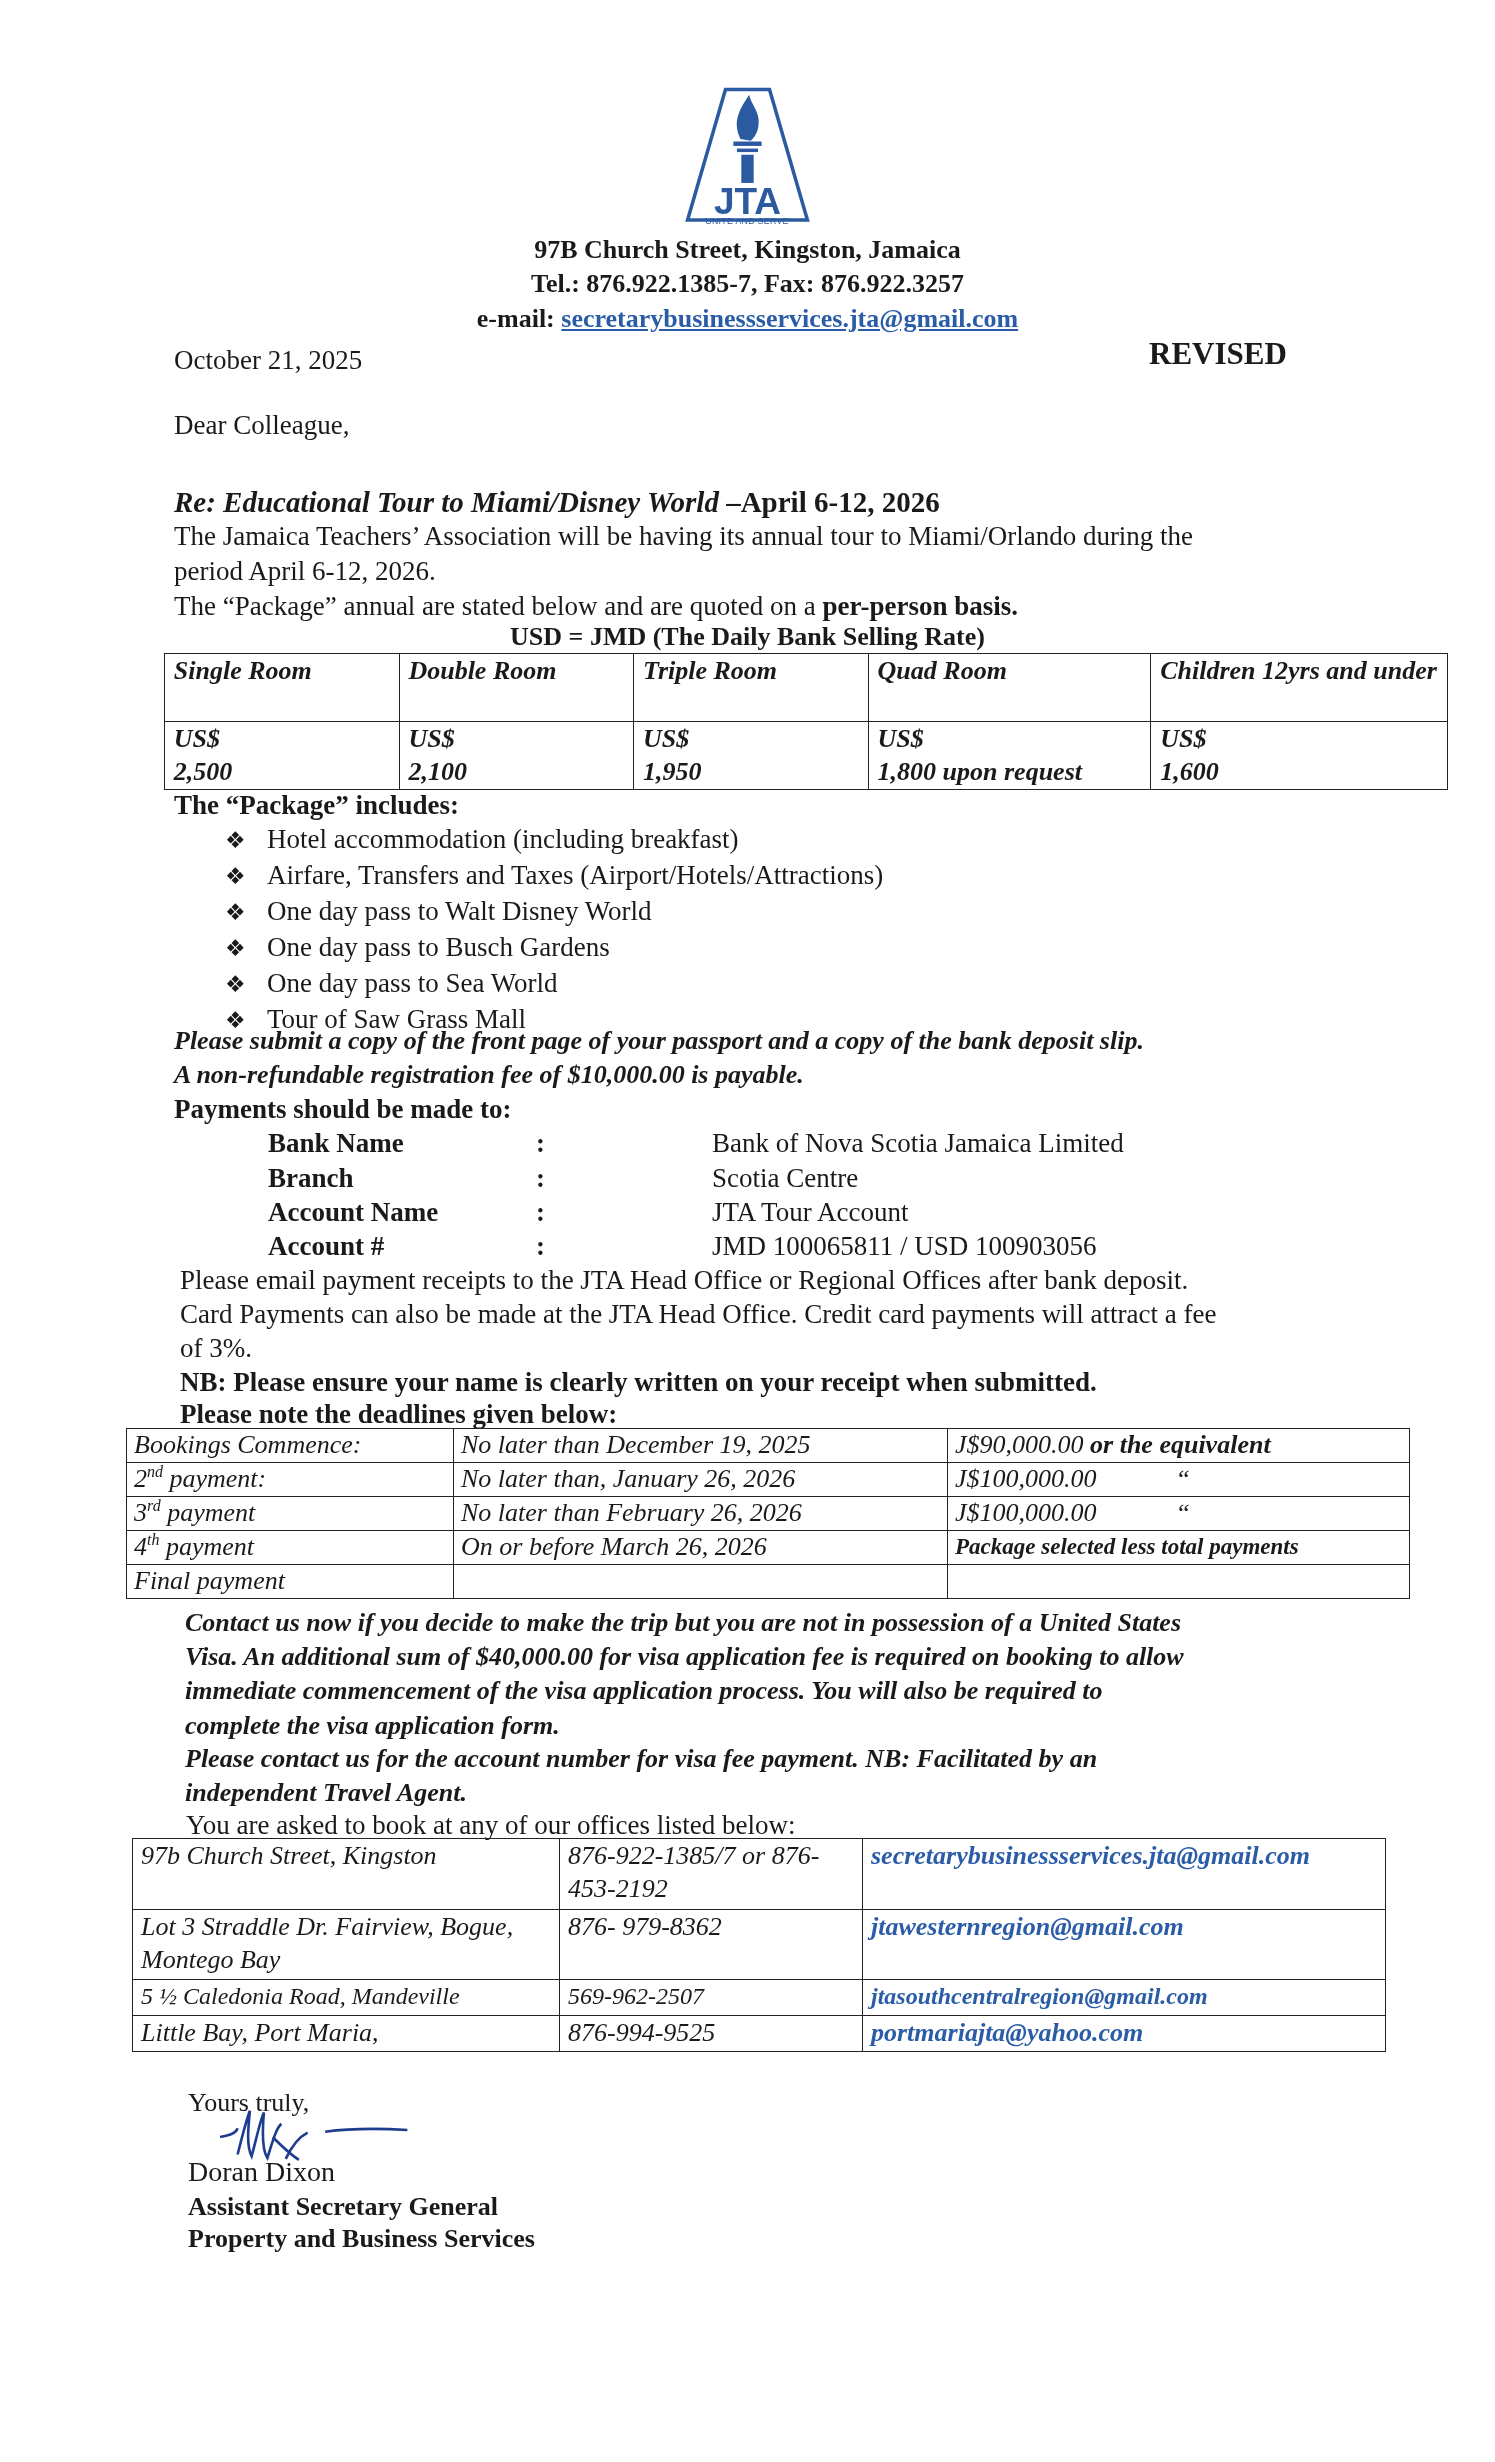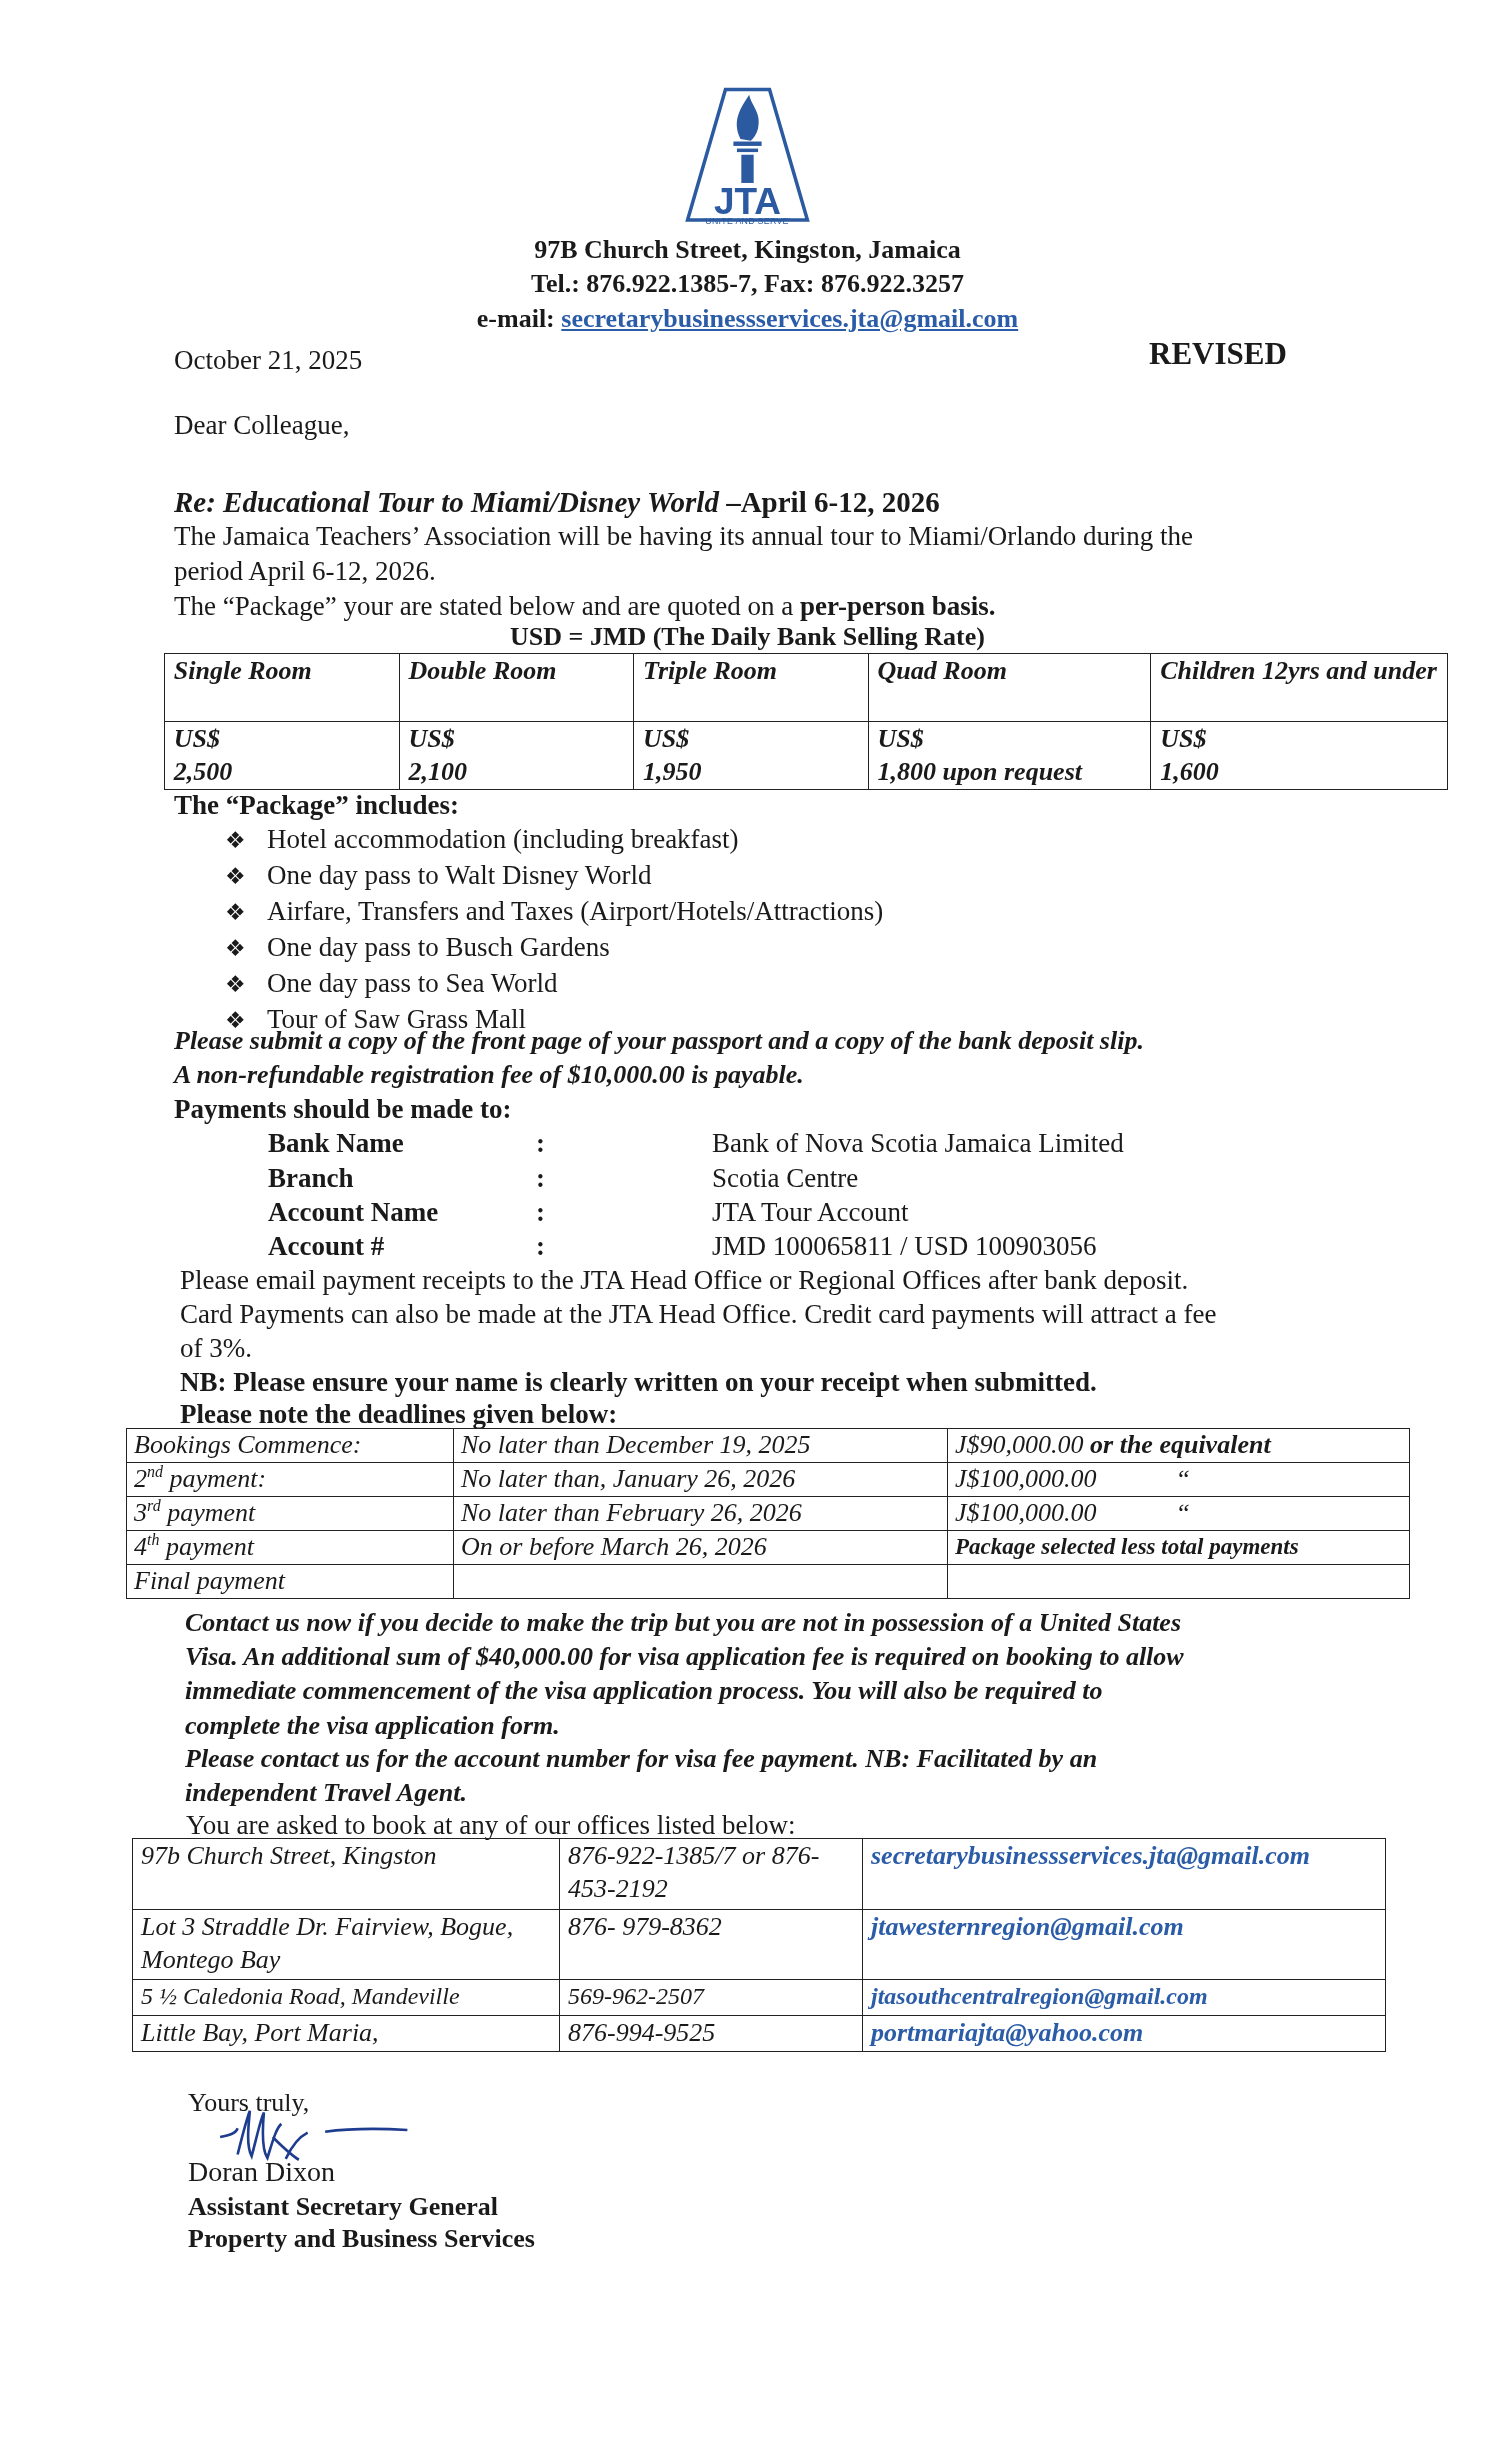--- a/index.html
+++ b/index.html
@@ -78,21 +78,21 @@
 
 <div class="abs line" style="left:174px; top:408px;">Dear Colleague,</div>
 
 <div class="abs b" style="left:174px; top:485px; font-size:29px; line-height:35px; white-space:nowrap;">
   <span class="i">Re: Educational Tour to Miami/Disney World</span><span> –April 6-12, 2026</span>
 </div>
 
 <div class="abs line" style="left:174px; top:519px;">The Jamaica Teachers’ Association will be having its annual tour to Miami/Orlando during the</div>
 <div class="abs line" style="left:174px; top:554px;">period April 6-12, 2026.</div>
 <div class="abs line" style="left:174px; top:589px;">
-  <span>The “Package” your are stated below and are quoted on a </span><span class="b">per-person basis.</span>
+  <span>The “Package” annual are stated below and are quoted on a </span><span class="b">per-person basis.</span>
 </div>
 <div class="abs b" style="left:0; width:1495px; text-align:center; top:621px; font-size:26px; line-height:32px;">USD = JMD (The Daily Bank Selling Rate)</div>
 
 <table id="room-table">
   <tbody>
       <tr class="head">
     <td style="width:216px;">Single Room</td>
     <td style="width:216px;">Double Room</td>
     <td style="width:216px;">Triple Room</td>
     <td style="width:264px;">Quad Room</td>
@@ -119,22 +119,22 @@
           <div>US$</div>
           <div>1,600</div>
         </td>
   </tr>
 </tbody>
   </table>
 
 <div class="abs line b" style="left:174px; top:788px;">The “Package” includes:</div>
 <div class="abs bullets">
   <div class="item"><span class="bullet-icon">❖</span><span>Hotel accommodation (including breakfast)</span></div>
+  <div class="item"><span class="bullet-icon">❖</span><span>Airfare, Transfers and Taxes (Airport/Hotels/Attractions)</span></div>
   <div class="item"><span class="bullet-icon">❖</span><span>One day pass to Walt Disney World</span></div>
-  <div class="item"><span class="bullet-icon">❖</span><span>Airfare, Transfers and Taxes (Airport/Hotels/Attractions)</span></div>
   <div class="item"><span class="bullet-icon">❖</span><span>One day pass to Busch Gardens</span></div>
   <div class="item"><span class="bullet-icon">❖</span><span>One day pass to Sea World</span></div>
   <div class="item"><span class="bullet-icon">❖</span><span>Tour of Saw Grass Mall</span></div>
 </div>
 
 <div class="abs line b i" style="left:174px; top:1024px; font-size:26px;">Please submit a copy of the front page of your passport and a copy of the bank deposit slip.</div>
 <div class="abs line b i" style="left:174px; top:1058px; font-size:26px;">A non-refundable registration fee of $10,000.00 is payable.</div>
 
 <div class="abs line b" style="left:174px; top:1092px;">Payments should be made to:</div>
 <div class="bank-row" style="top:1126px;">

